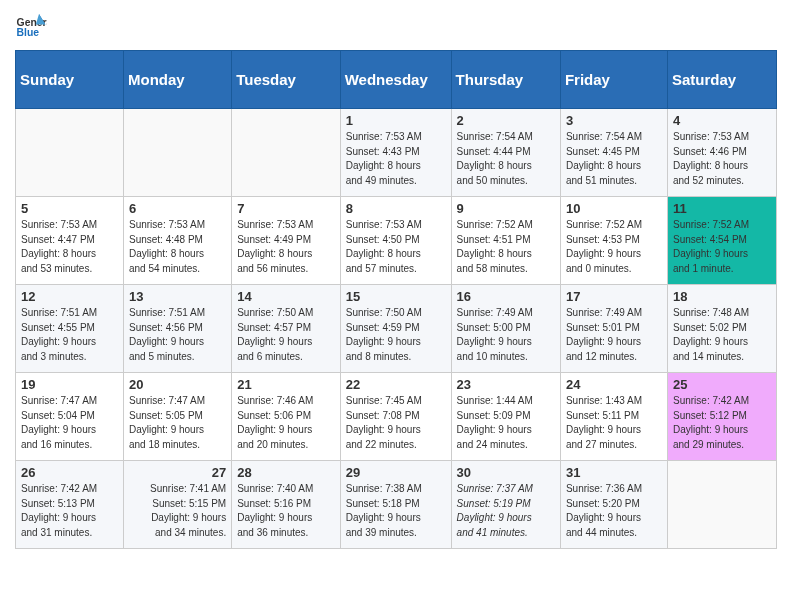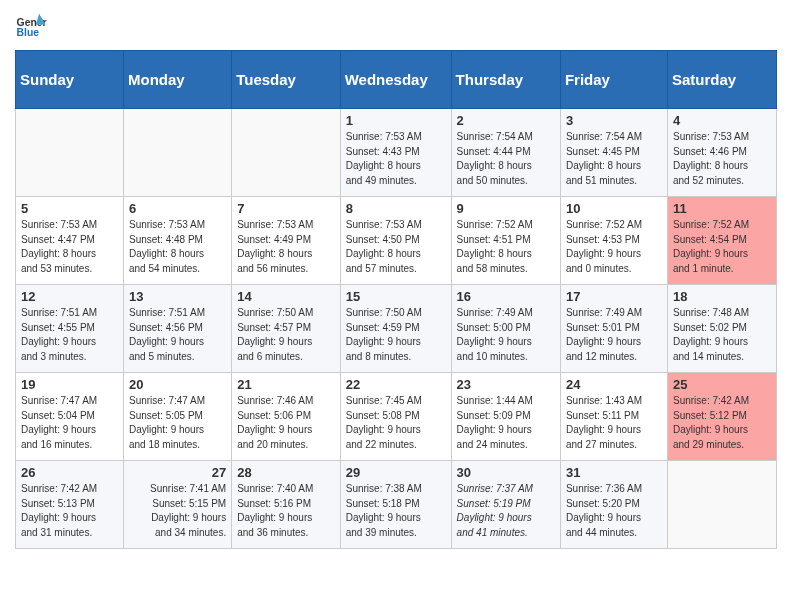--- a/index.html
+++ b/index.html
@@ -193,21 +193,21 @@
 Daylight: 8 hours
 and 58 minutes.</div>
           </td>
           <td style="background: rgb(255, 255, 255);">
             <span class="day-number">10</span>
             <div class="day-info" style="white-space: pre-line;">Sunrise: 7:52 AM
 Sunset: 4:53 PM
 Daylight: 9 hours
 and 0 minutes.</div>
           </td>
-          <td style="background: #fca5a5;">
+          <td style="background: #14b8a6;">
             <span class="day-number">11</span>
             <div class="day-info" style="white-space: pre-line;">Sunrise: 7:52 AM
 Sunset: 4:54 PM
 Daylight: 9 hours
 and 1 minute.</div>
           </td>
         </tr>
         <tr>
           <td style="background: rgb(245, 247, 250);">
             <span class="day-number">12</span>
@@ -277,39 +277,39 @@
           <td style="background: rgb(255, 255, 255);">
             <span class="day-number">21</span>
             <div class="day-info" style="white-space: pre-line;">Sunrise: 7:46 AM
 Sunset: 5:06 PM
 Daylight: 9 hours
 and 20 minutes.</div>
           </td>
           <td style="background: rgb(255, 255, 255);">
             <span class="day-number">22</span>
             <div class="day-info" style="white-space: pre-line;">Sunrise: 7:45 AM
-Sunset: 5:08 PM
+Sunset: 7:08 PM
 Daylight: 9 hours
 and 22 minutes.</div>
           </td>
           <td style="background: rgb(255, 255, 255);">
             <span class="day-number">23</span>
             <div class="day-info" style="white-space: pre-line;">Sunrise: 1:44 AM
 Sunset: 5:09 PM
 Daylight: 9 hours
 and 24 minutes.</div>
           </td>
           <td style="background: rgb(255, 255, 255);">
             <span class="day-number">24</span>
             <div class="day-info" style="white-space: pre-line;">Sunrise: 1:43 AM
 Sunset: 5:11 PM
 Daylight: 9 hours
 and 27 minutes.</div>
           </td>
-          <td style="background: #fca5a5;">
+          <td style="background: #f0abfc;">
             <span class="day-number">25</span>
             <div class="day-info" style="white-space: pre-line;">Sunrise: 7:42 AM
 Sunset: 5:12 PM
 Daylight: 9 hours
 and 29 minutes.</div>
           </td>
         </tr>
         <tr>
           <td style="background: rgb(245, 247, 250);">
             <span class="day-number">26</span>

